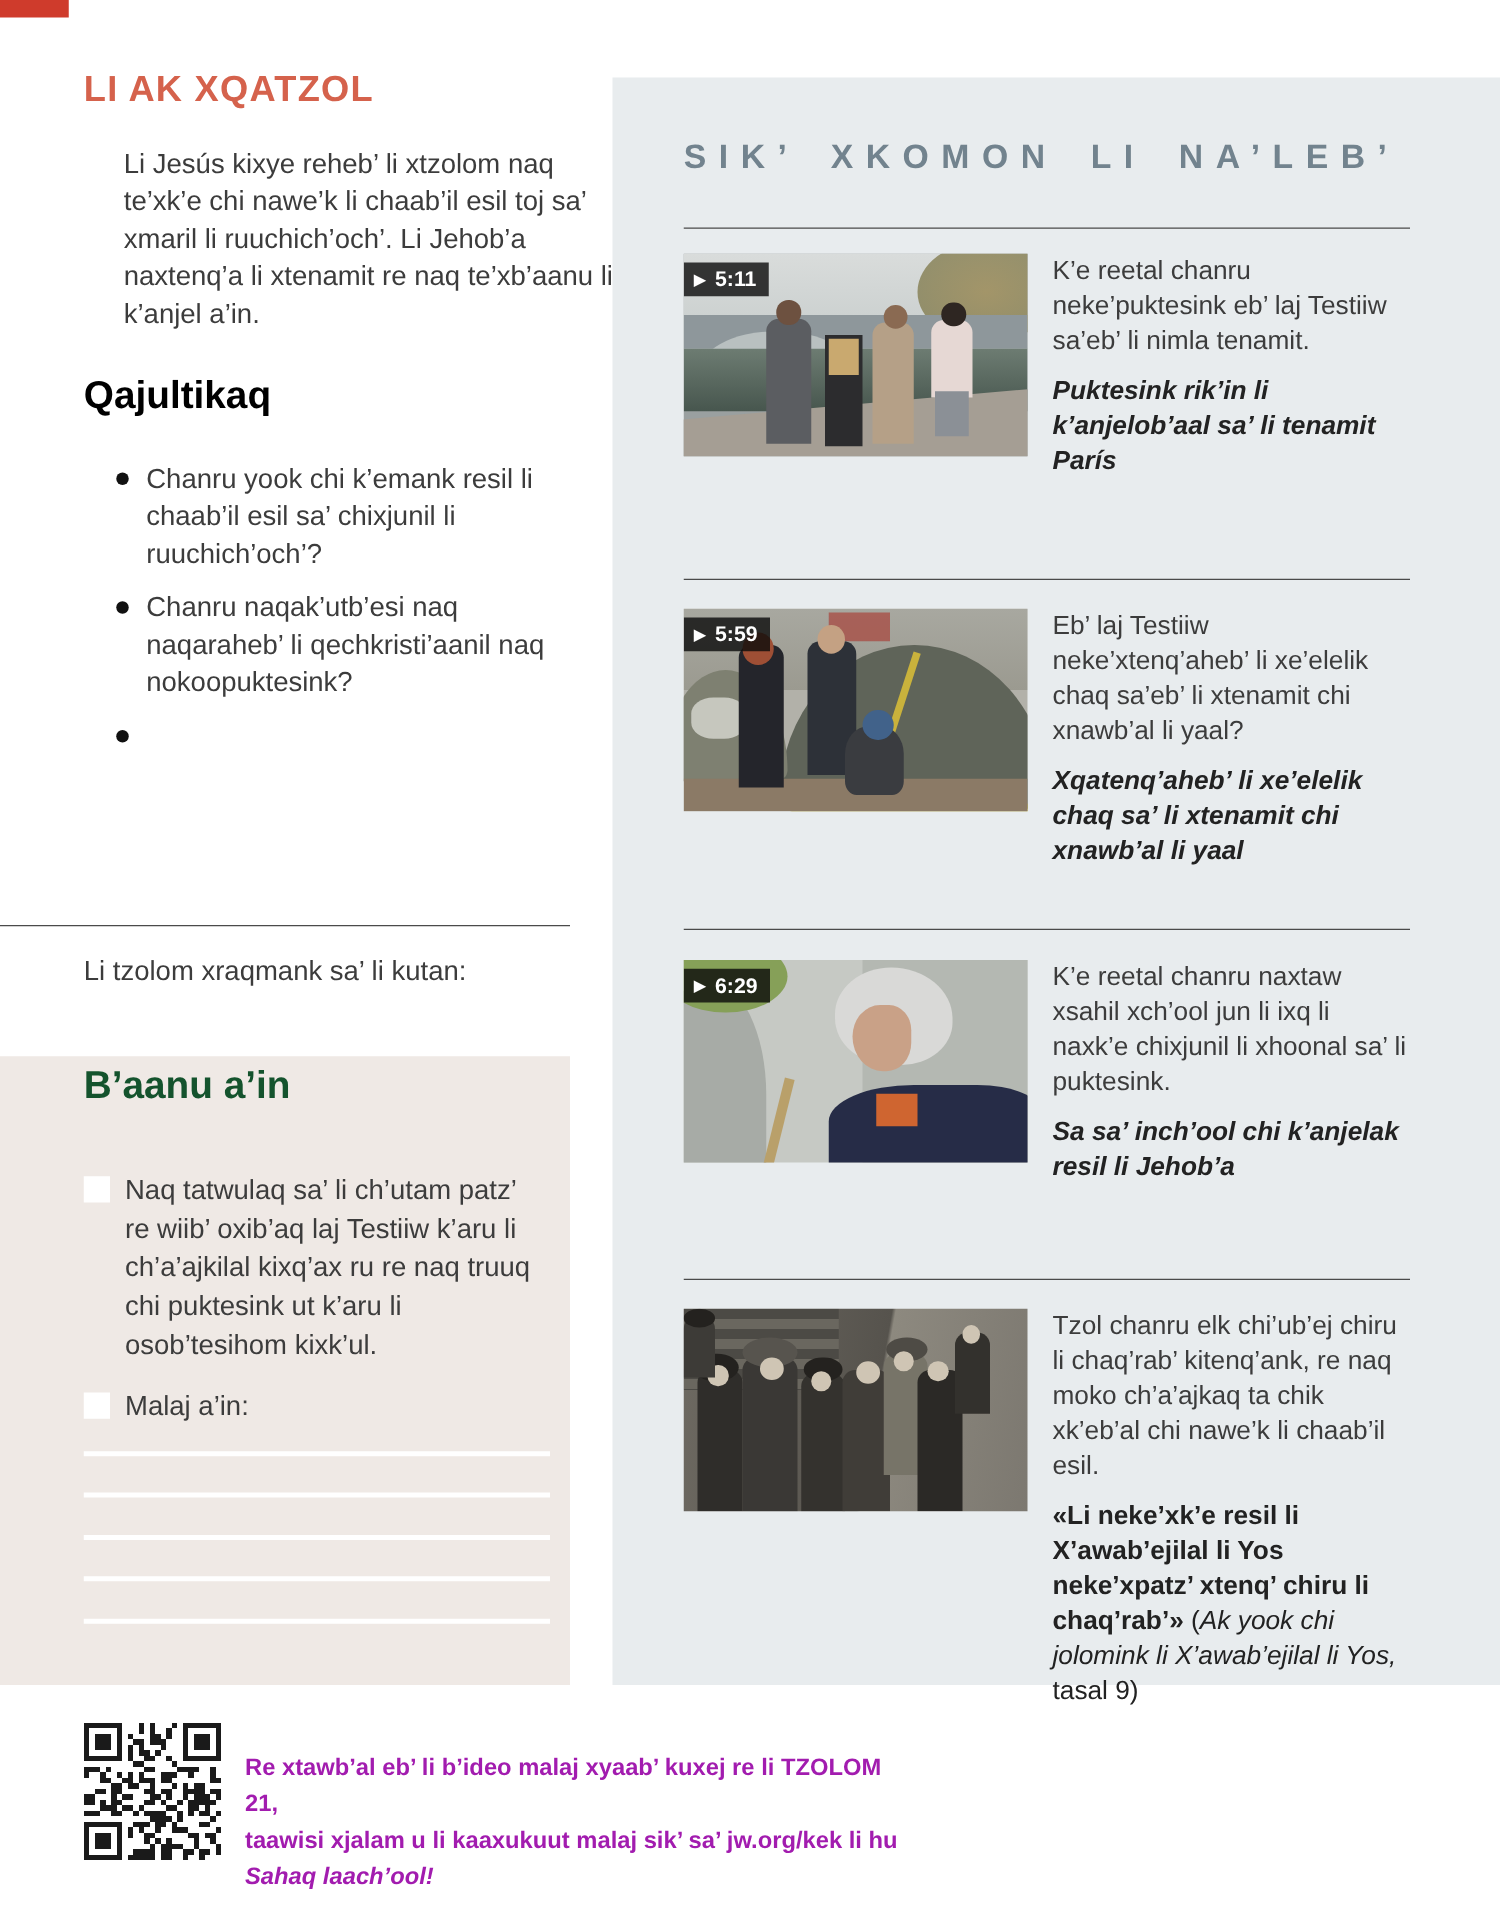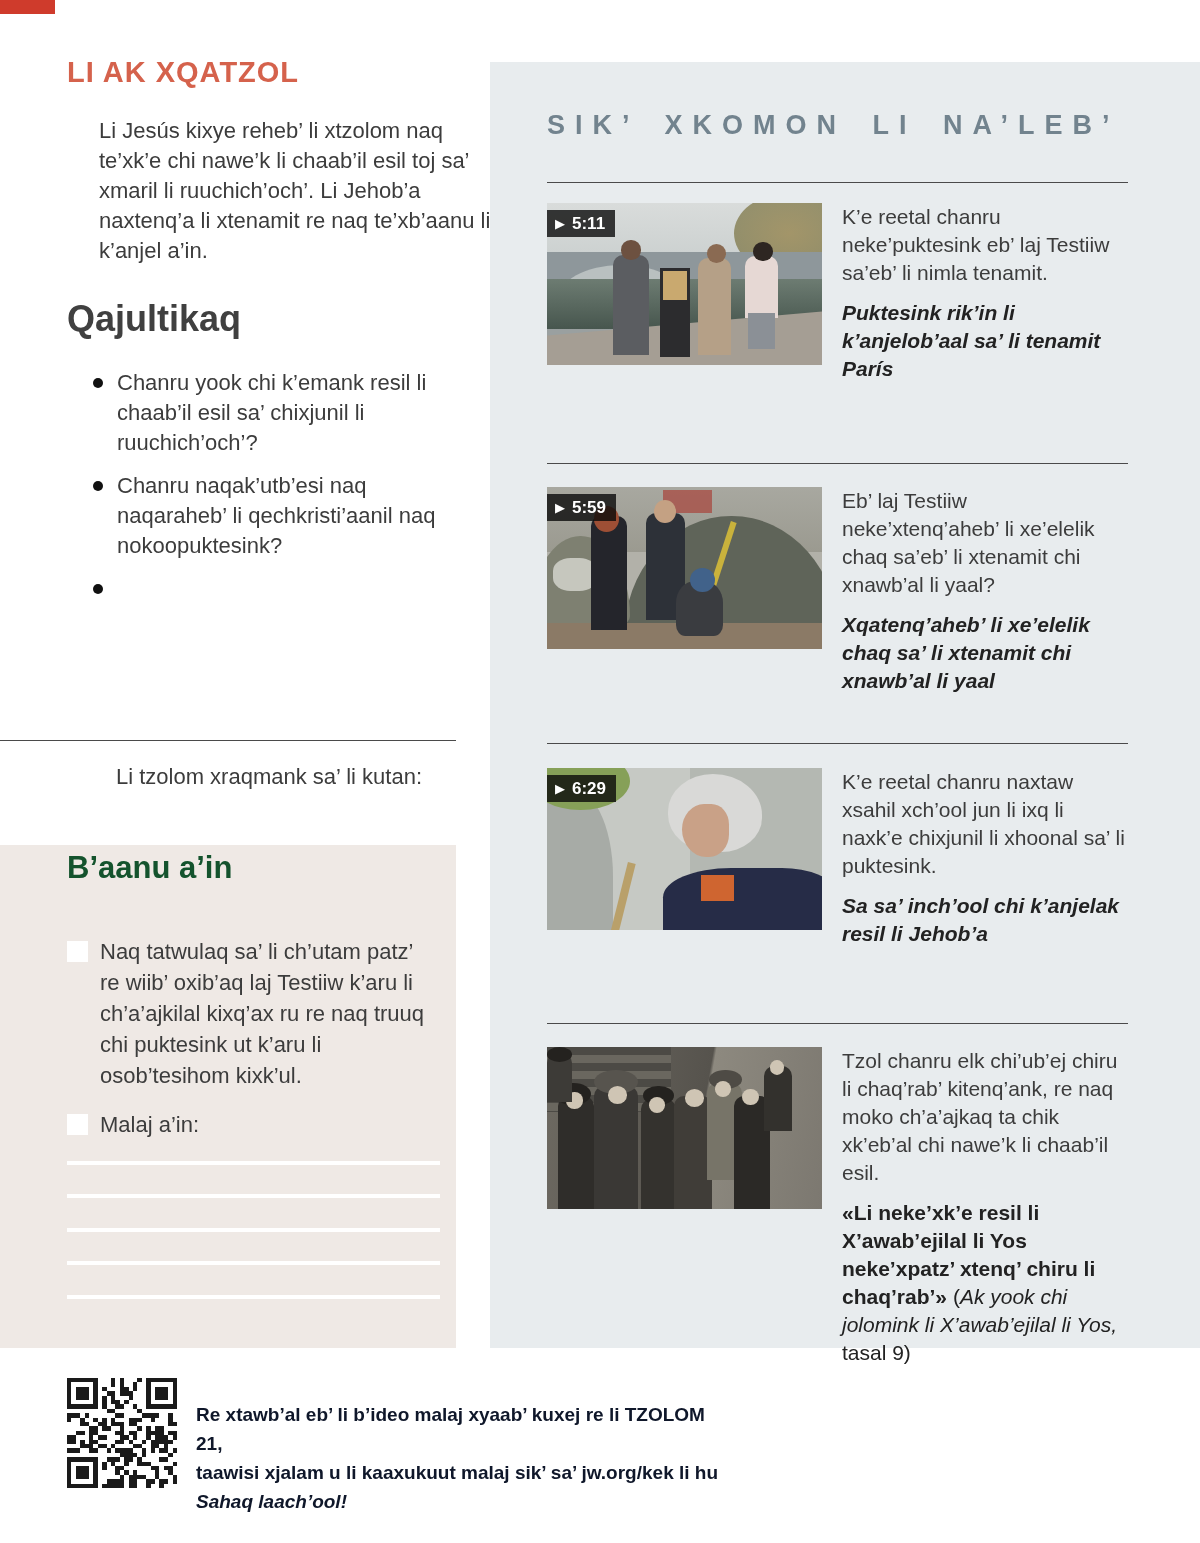--- a/index.html
+++ b/index.html
@@ -6,26 +6,26 @@
   #page{position:relative;width:1200px;height:1543px;background:#fff;overflow:hidden;
         font-family:"Liberation Sans","DejaVu Sans",sans-serif;color:#3c3c3c;}
   .abs{position:absolute;}
 
   
   .corner-tab{left:0;top:0;width:55px;height:14px;background:#cf3b2c;}
 
   
   .kicker{left:67px;top:56px;font-size:29px;font-weight:bold;letter-spacing:1px;color:#d5624c;}
   .intro{left:67px;top:116px;width:404px;font-size:22px;line-height:30px;color:#3c3c3c;margin-left:32px;}
-  .q-title{left:67px;top:298px;font-size:36px;font-weight:bold;color:#404040;}
+  .q-title{left:67px;top:298px;font-size:31px;font-weight:bold;color:#000000;}
   .bullets{left:67px;top:368px;width:392px;margin:0;padding:0;list-style:none;}
   .bullets li{position:relative;padding-left:50px;margin-bottom:13px;font-size:22px;line-height:30px;}
   .bullets li .dot{position:absolute;left:26px;top:10px;width:10px;height:10px;border-radius:50%;background:#111;}
   .left-rule{left:0;top:740px;width:456px;height:1px;background:#4a4a4a;}
-  .note{left:67px;top:762px;width:404px;font-size:22px;line-height:30px;text-align:center;}
+  .note{left:67px;top:762px;width:404px;font-size:22px;line-height:30px;}
 
   
   .do-box{left:0;top:845px;width:456px;height:503px;background:#efe9e5;}
   .do-title{left:67px;top:850px;font-size:31px;font-weight:bold;color:#14532d;}
   .chk{width:21px;height:21px;background:#ffffff;}
   .chk1{left:67px;top:941px;}
   .chk2{left:67px;top:1114px;}
   .do-item{font-size:22px;line-height:31px;color:#3c3c3c;}
   .do-item1{left:100px;top:936px;width:336px;}
   .do-item2{left:100px;top:1109px;width:336px;}
@@ -43,21 +43,21 @@
   .vcap{margin-top:12px;font-size:21px;line-height:28px;font-weight:bold;font-style:italic;color:#222;}
   .vcap4{margin-top:12px;font-size:21px;line-height:28px;color:#222;}
   .vcap4 .bq{font-weight:bold;font-style:normal;}
   .vcap4 .src{font-style:italic;}
   .badge{position:absolute;left:0;top:7px;height:27px;background:rgba(10,10,10,0.8);color:#fff;
          display:flex;align-items:center;padding:0 10px 0 8px;gap:7px;font-size:17px;font-weight:bold;}
   .badge .tri{font-size:13px;line-height:1;}
 
   
   .qr{left:67px;top:1378px;width:110px;height:110px;}
-  .foot-text{left:196px;top:1400px;width:540px;font-size:19px;line-height:29px;font-weight:bold;color:#0f172a;}
+  .foot-text{left:196px;top:1400px;width:540px;font-size:19px;line-height:29px;font-weight:bold;color:#a21caf;}
   .foot-text .it{font-style:italic;}
 
   
   .s{position:absolute;}
   
   .t1 .sky{left:0;top:0;width:100%;height:48%;background:linear-gradient(#d9dcdb,#c6cccb);}
   .t1 .tree{right:-8%;top:-6%;width:40%;height:50%;border-radius:50%;background:radial-gradient(#97854e,#7b7a52);opacity:.8;}
   .t1 .bridge{left:0;top:30%;width:100%;height:17%;background:#8e979b;}
   .t1 .arch{left:4%;top:38%;width:46%;height:22%;border-radius:50% 50% 0 0/100% 100% 0 0;background:#b9c0c0;}
   .t1 .water{left:0;top:47%;width:100%;height:31%;background:linear-gradient(#6d7c72,#47564e);}

